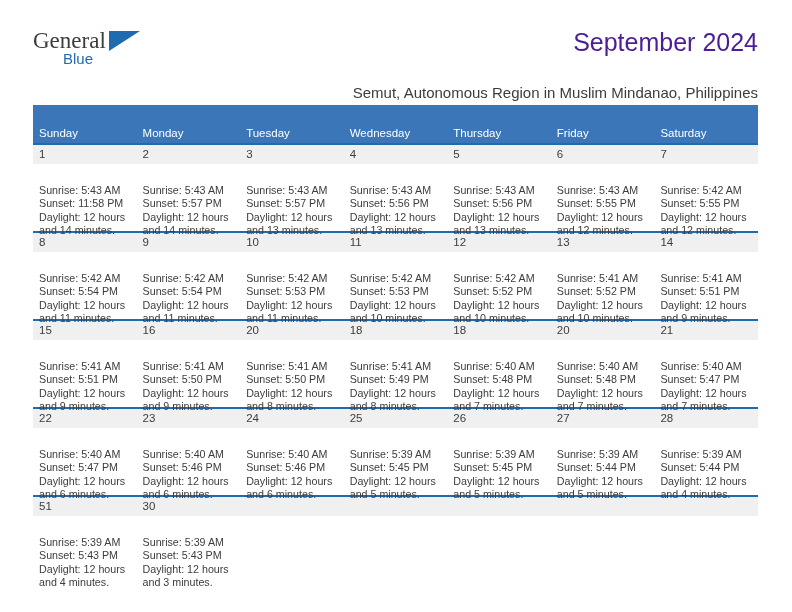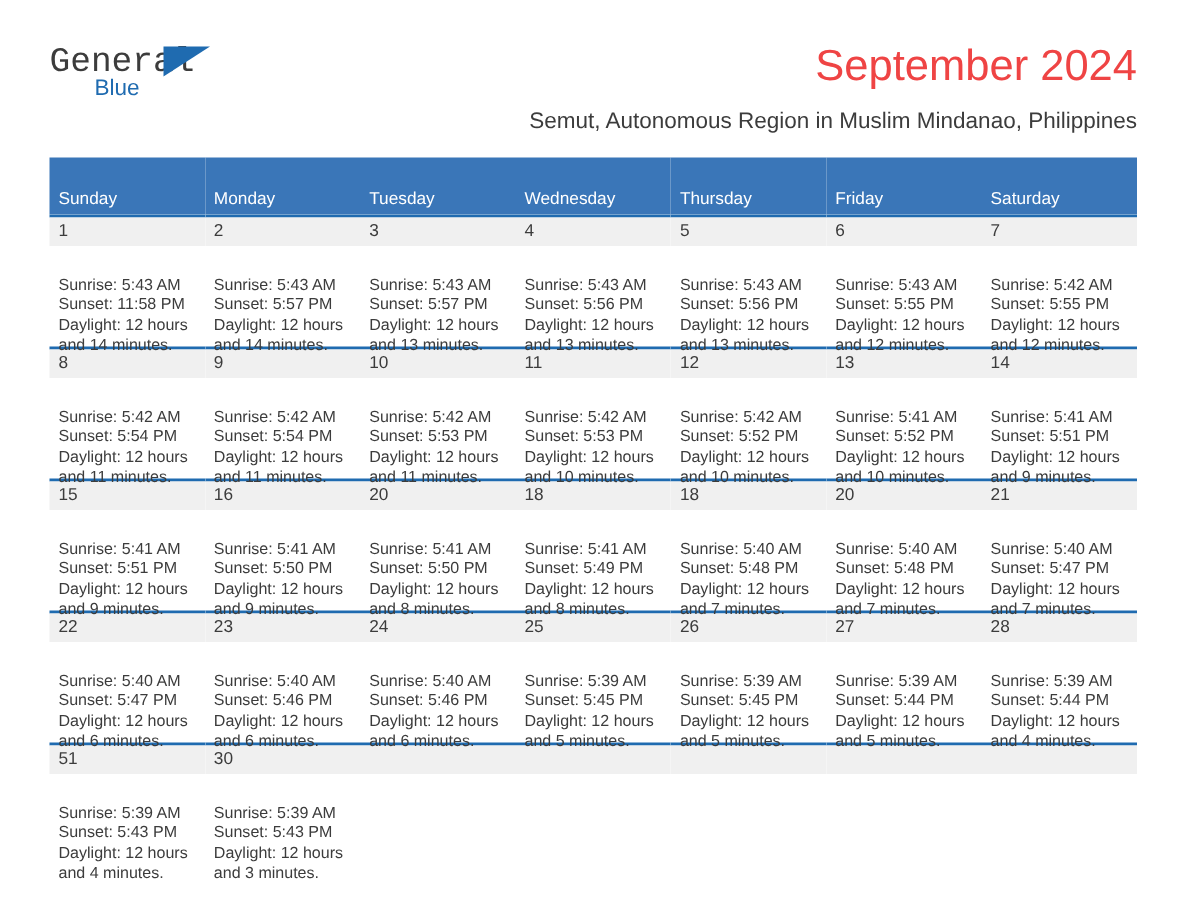--- a/index.html
+++ b/index.html
@@ -36,21 +36,21 @@
     width: 170px;
     height: 52px;
   }
   .logo-general {
     position: absolute;
     left: 0;
     top: 0;
     font-size: 23px;
     color: #3c3c3c;
     letter-spacing: 0px;
-    font-family: Liberation Mono, monospace;
+    font-family: Liberation Serif, serif;
   }
   .logo-triangle {
     position: absolute;
     left: 76px;
     top: 3px;
     width: 0;
     height: 0;
     border-left: 31px solid #1f6bb0;
     border-bottom: 20px solid transparent;
   }
@@ -58,29 +58,29 @@
     position: absolute;
     left: 30px;
     top: 22px;
     font-size: 15px;
     color: #1f6bb0;
   }
   .month-title {
     position: absolute;
     right: 0;
     top: 0;
-    font-size: 29px;
-    color: #ef4444;
+    font-size: 25px;
+    color: #4c1d95;
     white-space: nowrap;
   }
   .subtitle {
     position: absolute;
     left: 33px;
     right: 34px;
-    top: 72px;
+    top: 84px;
     text-align: right;
     font-size: 15px;
     color: #3c3c3c;
     white-space: nowrap;
   }
 
   
   .calendar {
     position: absolute;
     left: 33px;

